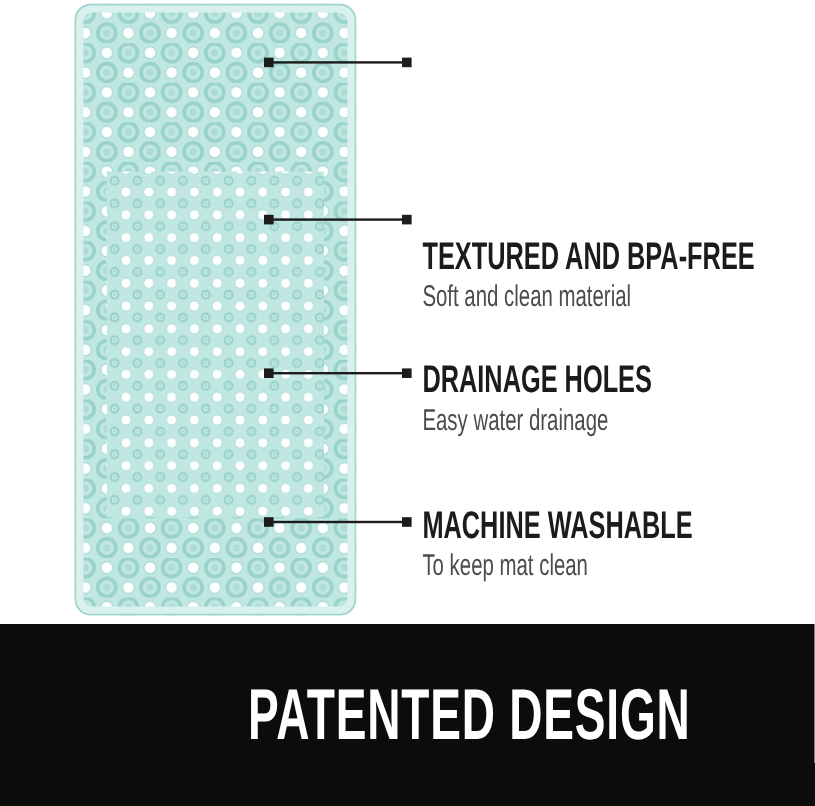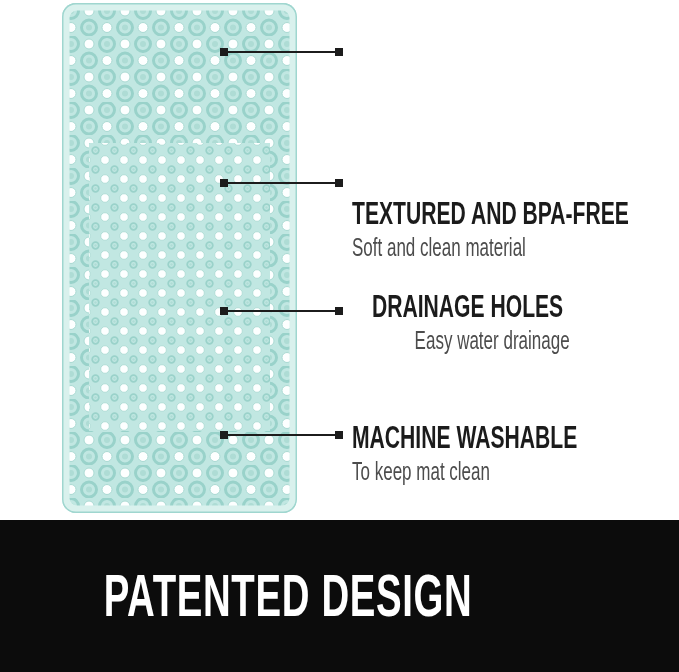--- a/index.html
+++ b/index.html
@@ -28,21 +28,21 @@
     letter-spacing:0px;white-space:nowrap;
     transform:scaleX(0.66);transform-origin:left center;
   }
   .callout-desc{
     margin:3px 0 0 0;font-size:25px;font-weight:400;color:#4c4c4c;line-height:1.1;
     white-space:nowrap;transform:scaleX(0.68);transform-origin:left center;
   }
   
   .banner{
     position:absolute;left:0;top:520px;width:679px;height:152px;
-    display:flex;align-items:center;justify-content:flex-start;
+    display:flex;align-items:center;justify-content:flex-end;
   }
   .banner-text{
     font-size:60px;font-weight:700;line-height:1;letter-spacing:1px;white-space:nowrap;
     transform:scaleX(0.64);transform-origin:center center;
   }
 </style>
 </head>
 <body>
 
 <div class="page" style="background: rgb(255, 255, 255);">
@@ -89,21 +89,21 @@
   </div>
   <div class="callout-text" style="top:169px;margin-top:28px;">
     <h3 class="callout-title">TEXTURED AND BPA-FREE</h3>
     <p class="callout-desc">Soft and clean material</p>
   </div>
 
   <div class="callout-line" style="top:310px;">
     <span class="line-marker start"></span>
     <span class="line-marker end"></span>
   </div>
-  <div class="callout-text" style="top:290px;text-align:right;">
+  <div class="callout-text" style="top:300px;">
     <h3 class="callout-title">DRAINAGE HOLES</h3>
     <p class="callout-desc">Easy water drainage</p>
   </div>
 
   <div class="callout-line" style="top:434px;">
     <span class="line-marker start"></span>
     <span class="line-marker end"></span>
   </div>
   <div class="callout-text" style="top:421px;">
     <h3 class="callout-title">MACHINE WASHABLE</h3>

